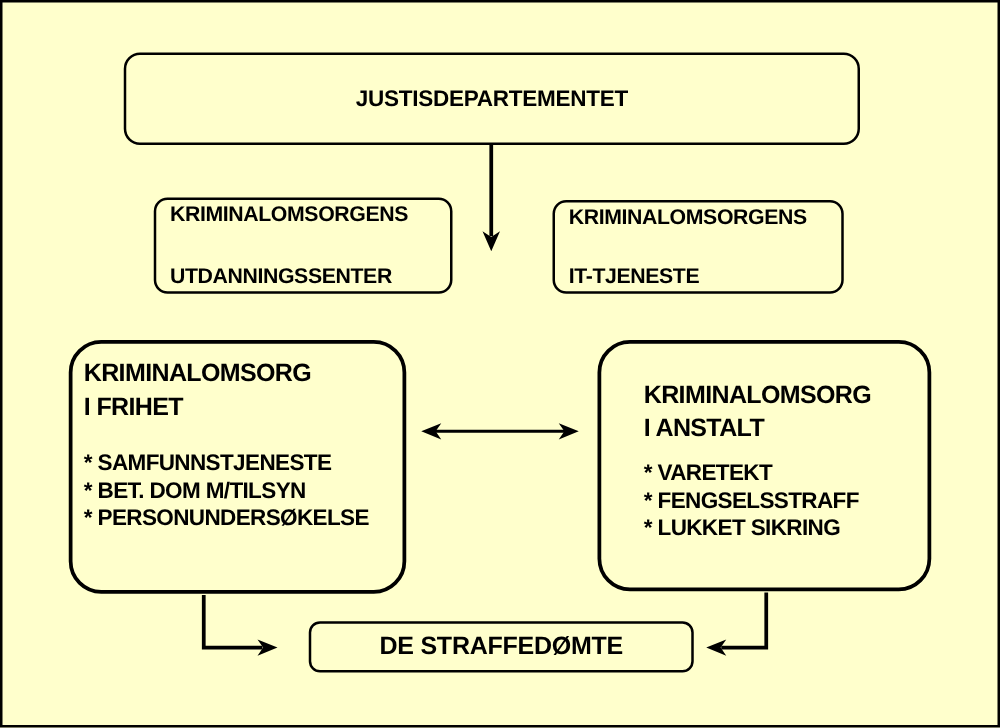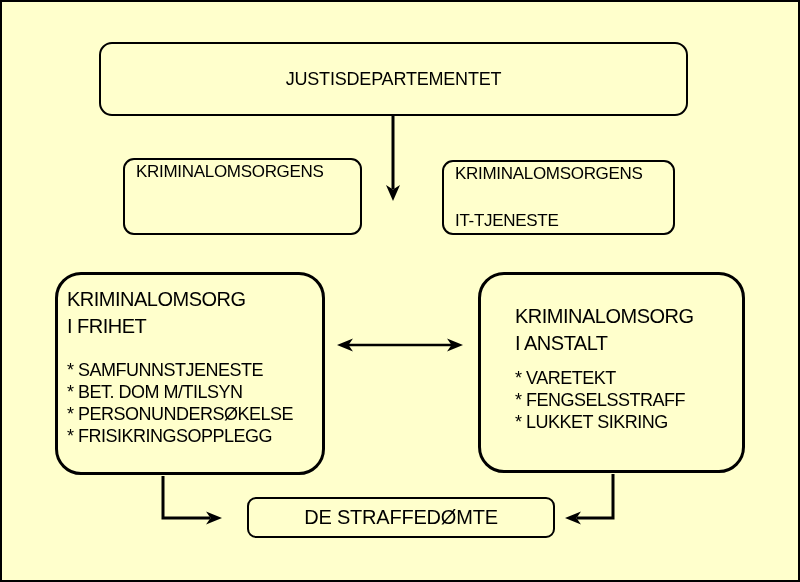--- a/index.html
+++ b/index.html
@@ -5,21 +5,21 @@
   html, body { margin: 0; padding: 0; }
   .canvas {
     position: relative;
     width: 800px;
     height: 582px;
     box-sizing: border-box;
     background: #FFFFCC;
     border: 2px solid #000;
     overflow: hidden;
     font-family: "Liberation Sans", sans-serif;
-    font-weight: 400;
+    font-weight: 700;
     color: #000;
   }
   .box {
     position: absolute;
     box-sizing: border-box;
     background: #FFFFCC;
     border: 2px solid #000;
   }
   
   .box-top {
@@ -70,37 +70,37 @@
 <body>
 
 <div class="canvas">
 
   <div class="box box-top">
     <div>JUSTISDEPARTEMENTET</div>
   </div>
 
   <div class="box box-mid box-edu">
     <div>KRIMINALOMSORGENS</div>
+    <div>UTDANNINGSSENTER</div>
   </div>
 
   <div class="box box-mid box-it">
     <div>KRIMINALOMSORGENS</div>
     <div>IT-TJENESTE</div>
   </div>
 
   <div class="box box-big box-frihet">
     <div class="big-title">
       <div>KRIMINALOMSORG</div>
       <div>I FRIHET</div>
     </div>
     <div class="big-list">
       <div>* SAMFUNNSTJENESTE</div>
       <div>* BET. DOM M/TILSYN</div>
       <div>* PERSONUNDERSØKELSE</div>
-      <div>* FRISIKRINGSOPPLEGG</div>
     </div>
   </div>
 
   <div class="box box-big box-anstalt">
     <div class="big-title">
       <div>KRIMINALOMSORG</div>
       <div>I ANSTALT</div>
     </div>
     <div class="big-list">
       <div>* VARETEKT</div>

